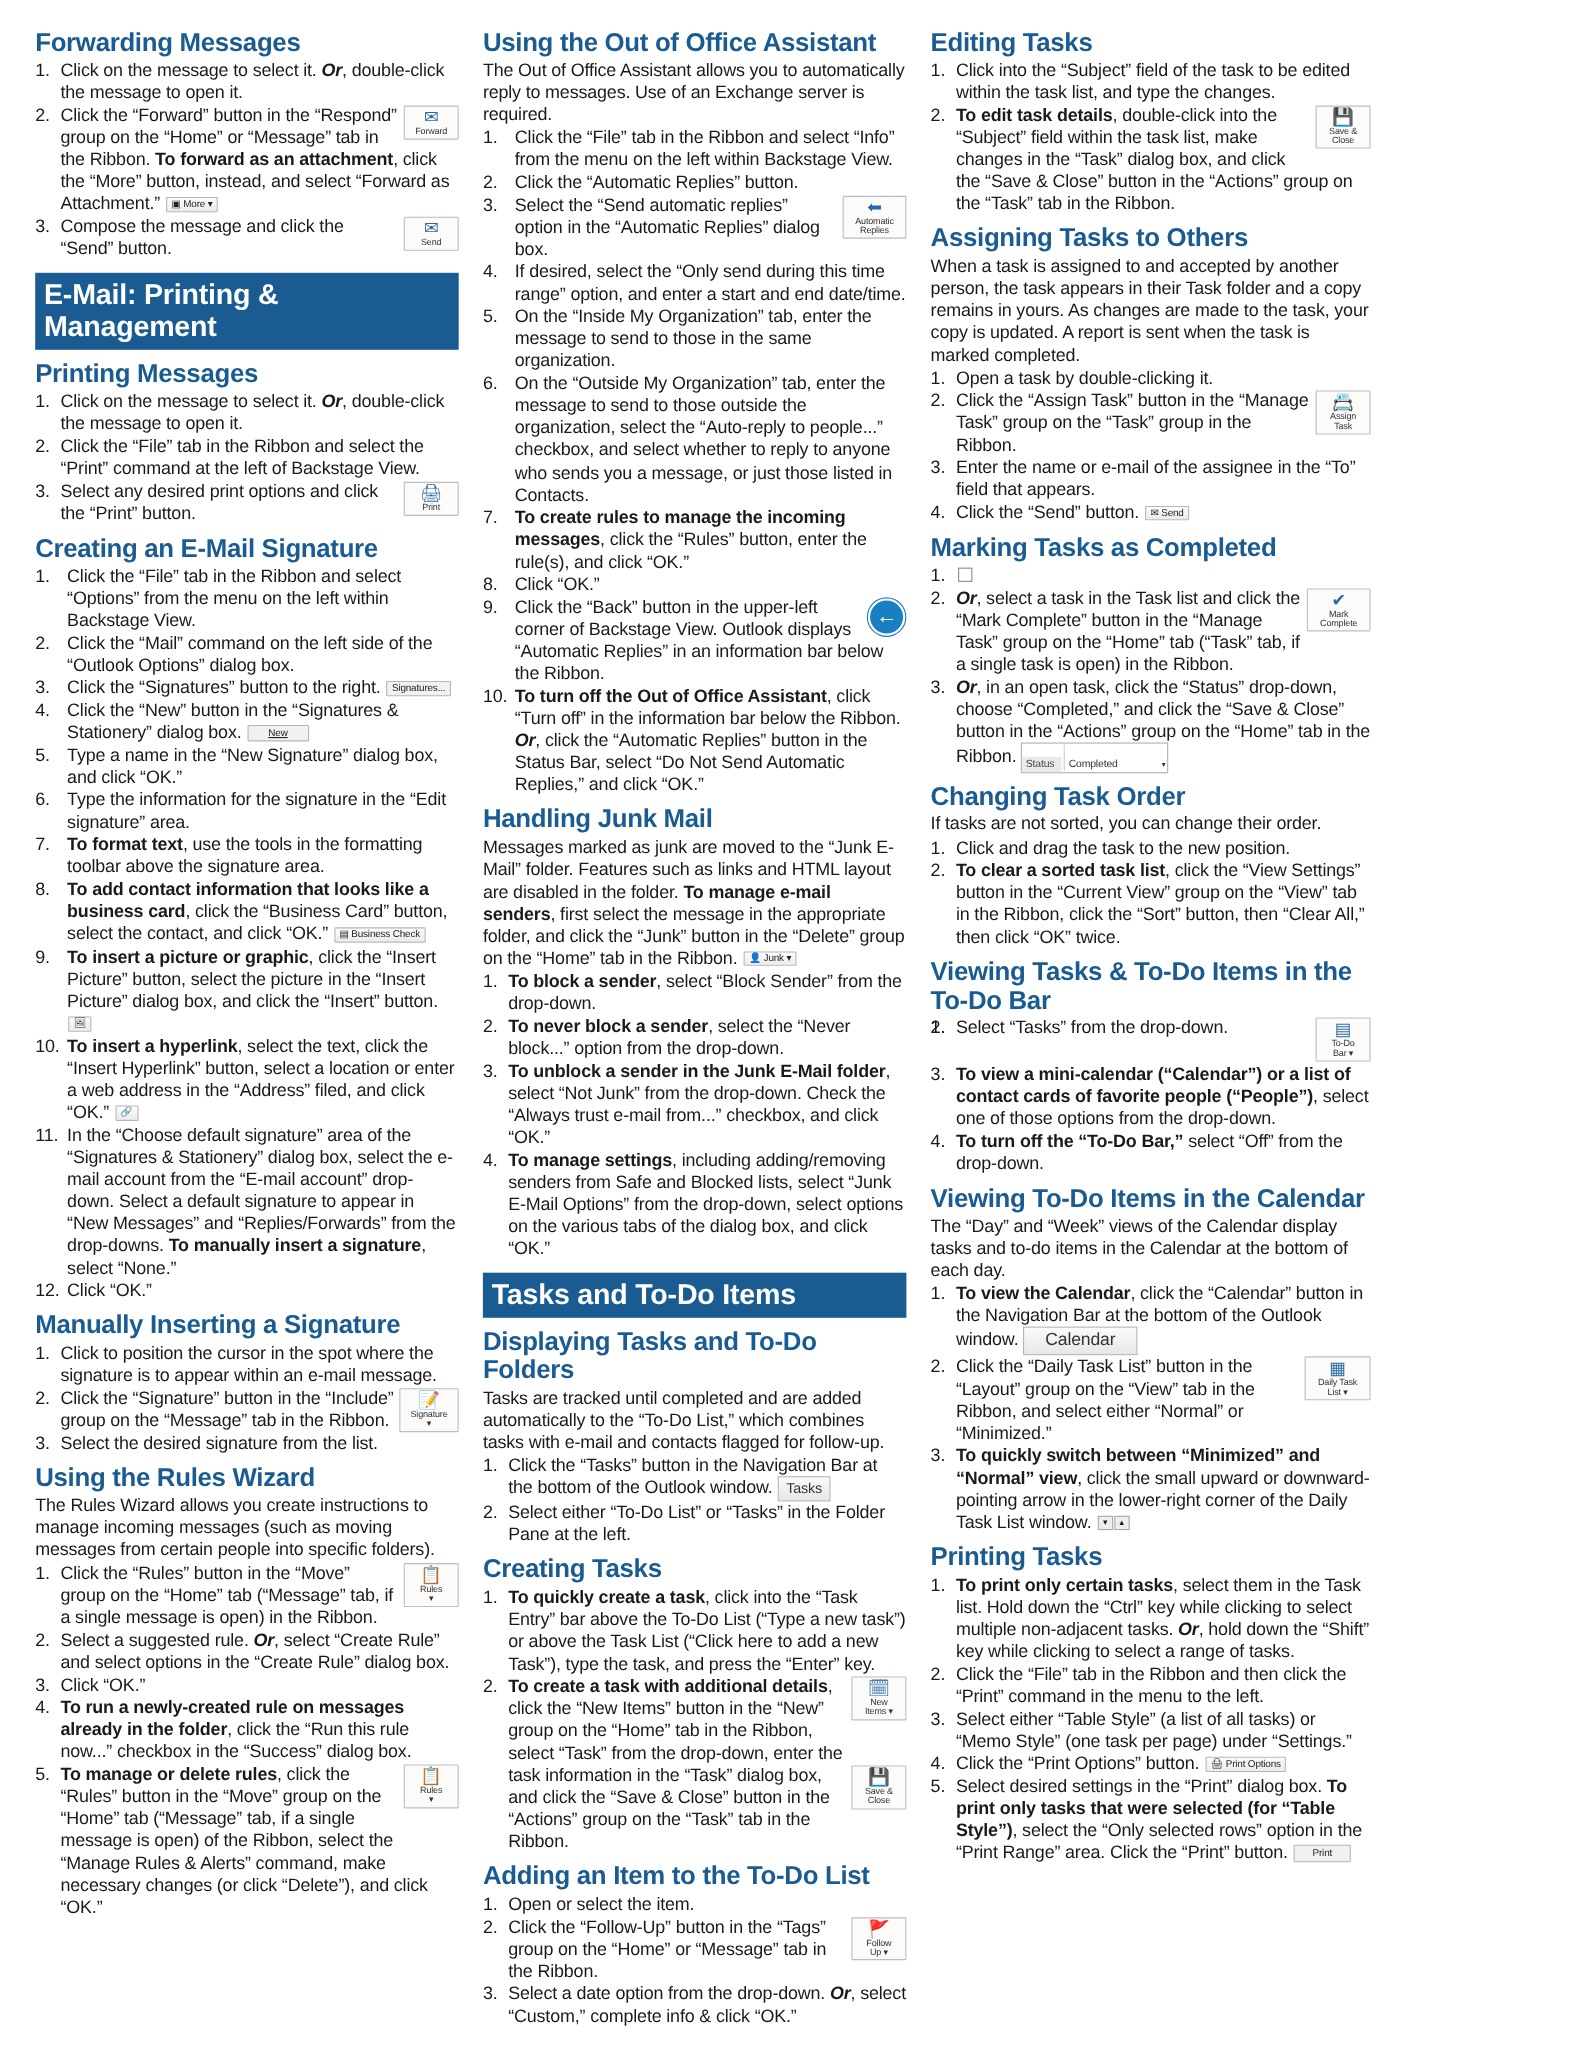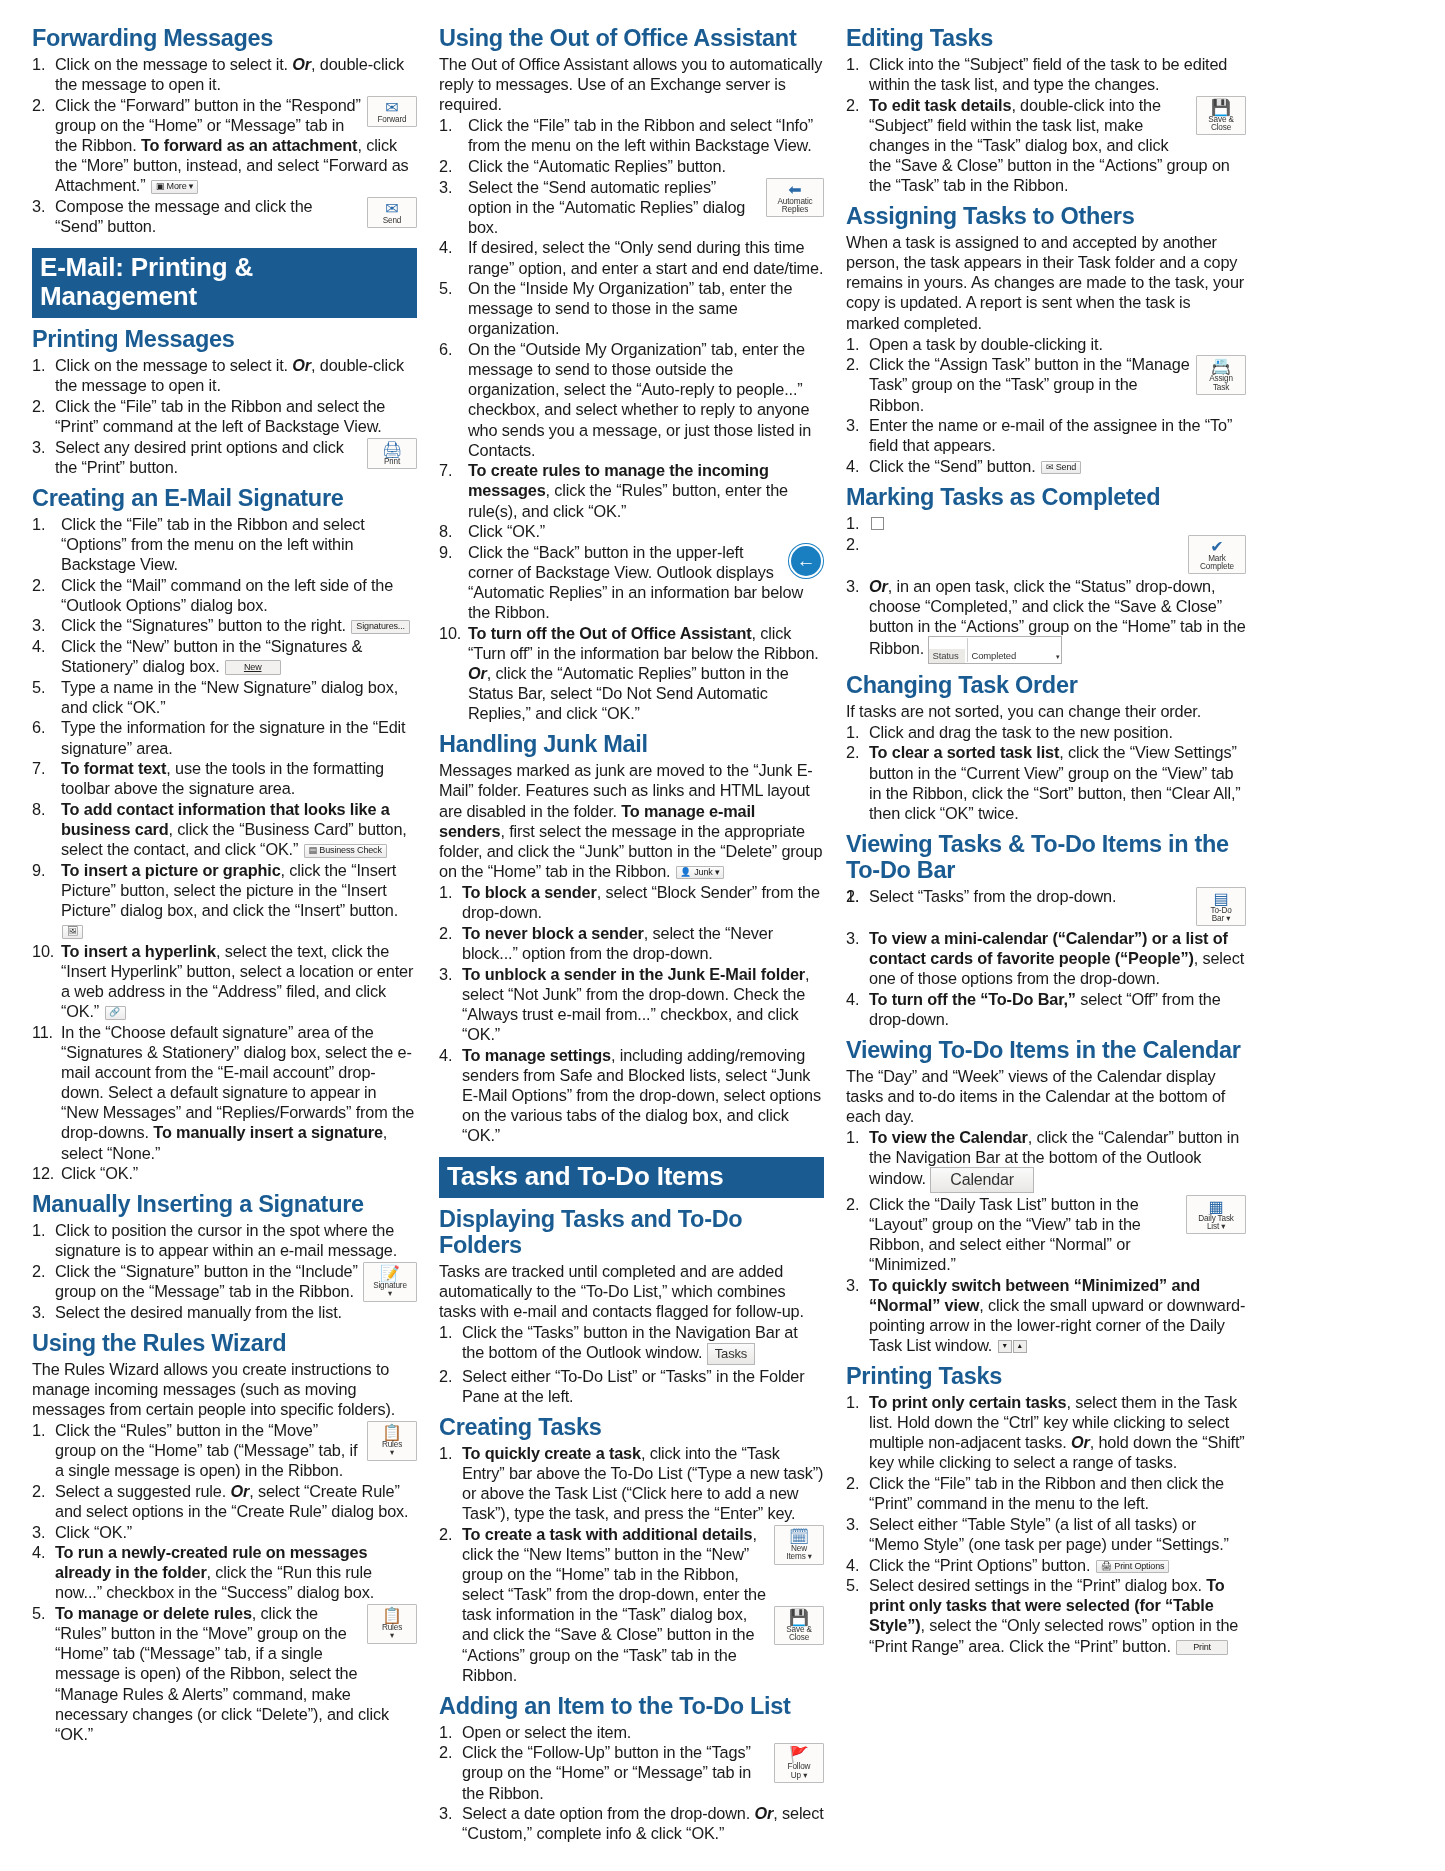--- a/index.html
+++ b/index.html
@@ -273,21 +273,21 @@
 
     <h2 class="sec">Manually Inserting a Signature</h2>
     <ol class="steps">
       <li><span>Click to position the cursor in the spot where the signature is to appear within an e-mail message.</span></li>
       <li>
         <span class="icon-float">
           <span class="btn-big" style="width:46px;"><span class="gl">📝</span><span class="lb">Signature</span><span class="lb">▾</span></span>
         </span>
         <span>Click the “Signature” button in the “Include” group on the “Message” tab in the Ribbon.</span>
       </li>
-      <li class="clearfix"><span>Select the desired manually from the list.</span></li>
+      <li class="clearfix"><span>Select the desired signature from the list.</span></li>
     </ol>
 
     <h2 class="sec">Using the Rules Wizard</h2>
     <p class="intro">The Rules Wizard allows you create instructions to manage incoming messages (such as moving messages from certain people into specific folders).</p>
     <ol class="steps">
       <li>
         <span class="icon-float">
           <span class="btn-big"><span class="gl">📋</span><span class="lb">Rules</span><span class="lb">▾</span></span>
         </span>
         <span>Click the “Rules” button in the “Move” group on the “Home” tab (“Message” tab, if a single message is open) in the Ribbon.</span>
@@ -412,20 +412,21 @@
 
     <h2 class="sec">Marking Tasks as Completed</h2>
     <ol class="steps">
       <li>
         <span class="sq-check"></span>
       </li>
       <li class="clearfix">
         <span class="icon-float">
           <span class="btn-big" style="width:50px;"><span class="gl">✔</span><span class="lb">Mark</span><span class="lb">Complete</span></span>
         </span>
+        <span><i class="or">Or</i>, select a task in the Task list and click the “Mark Complete” button in the “Manage Task” group on the “Home” tab (“Task” tab, if a single task is open) in the Ribbon.</span>
       </li>
       <li><span><i class="or">Or</i>, in an open task, click the “Status” drop-down, choose “Completed,” and click the “Save &amp; Close” button in the “Actions” group on the “Home” tab in the Ribbon.</span>
         <span class="combo"><span class="lbl">Status</span><span class="val">Completed</span><span class="arw">▾</span></span>
       </li>
     </ol>
 
     <h2 class="sec">Changing Task Order</h2>
     <p class="intro">If tasks are not sorted, you can change their order.</p>
     <ol class="steps">
       <li><span>Click and drag the task to the new position.</span></li>

